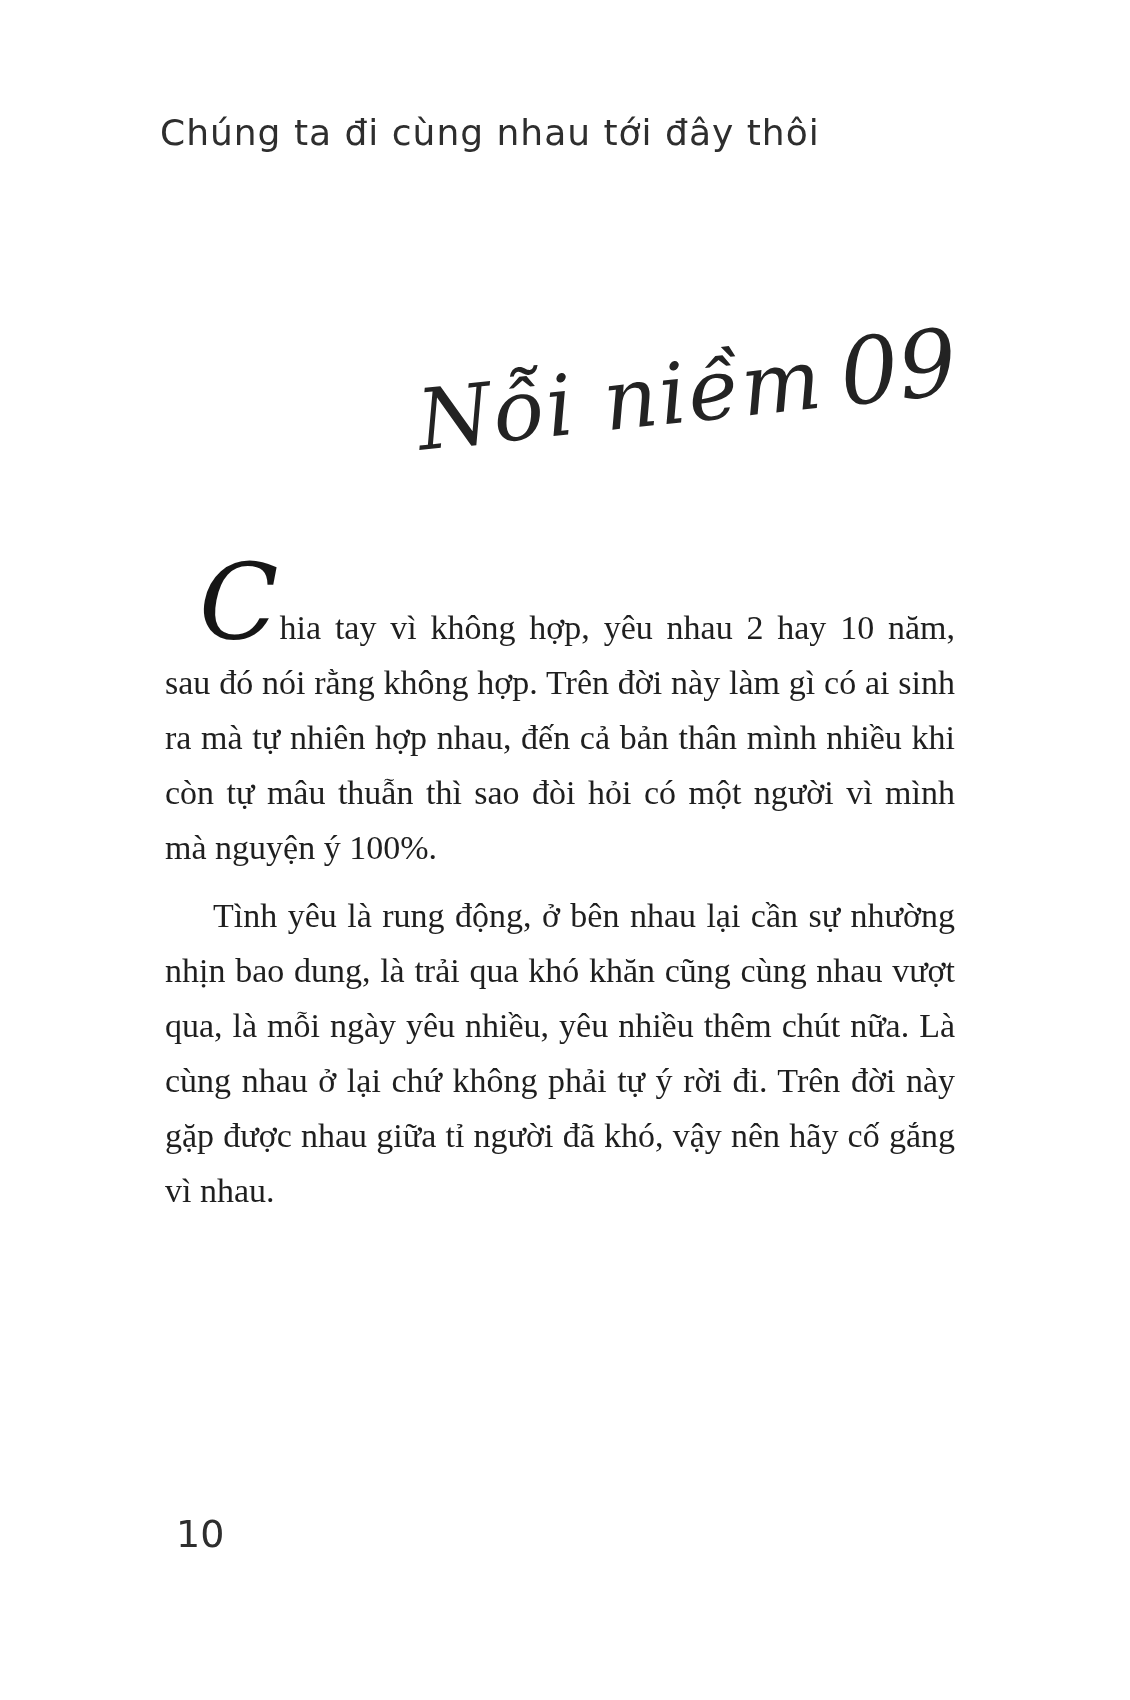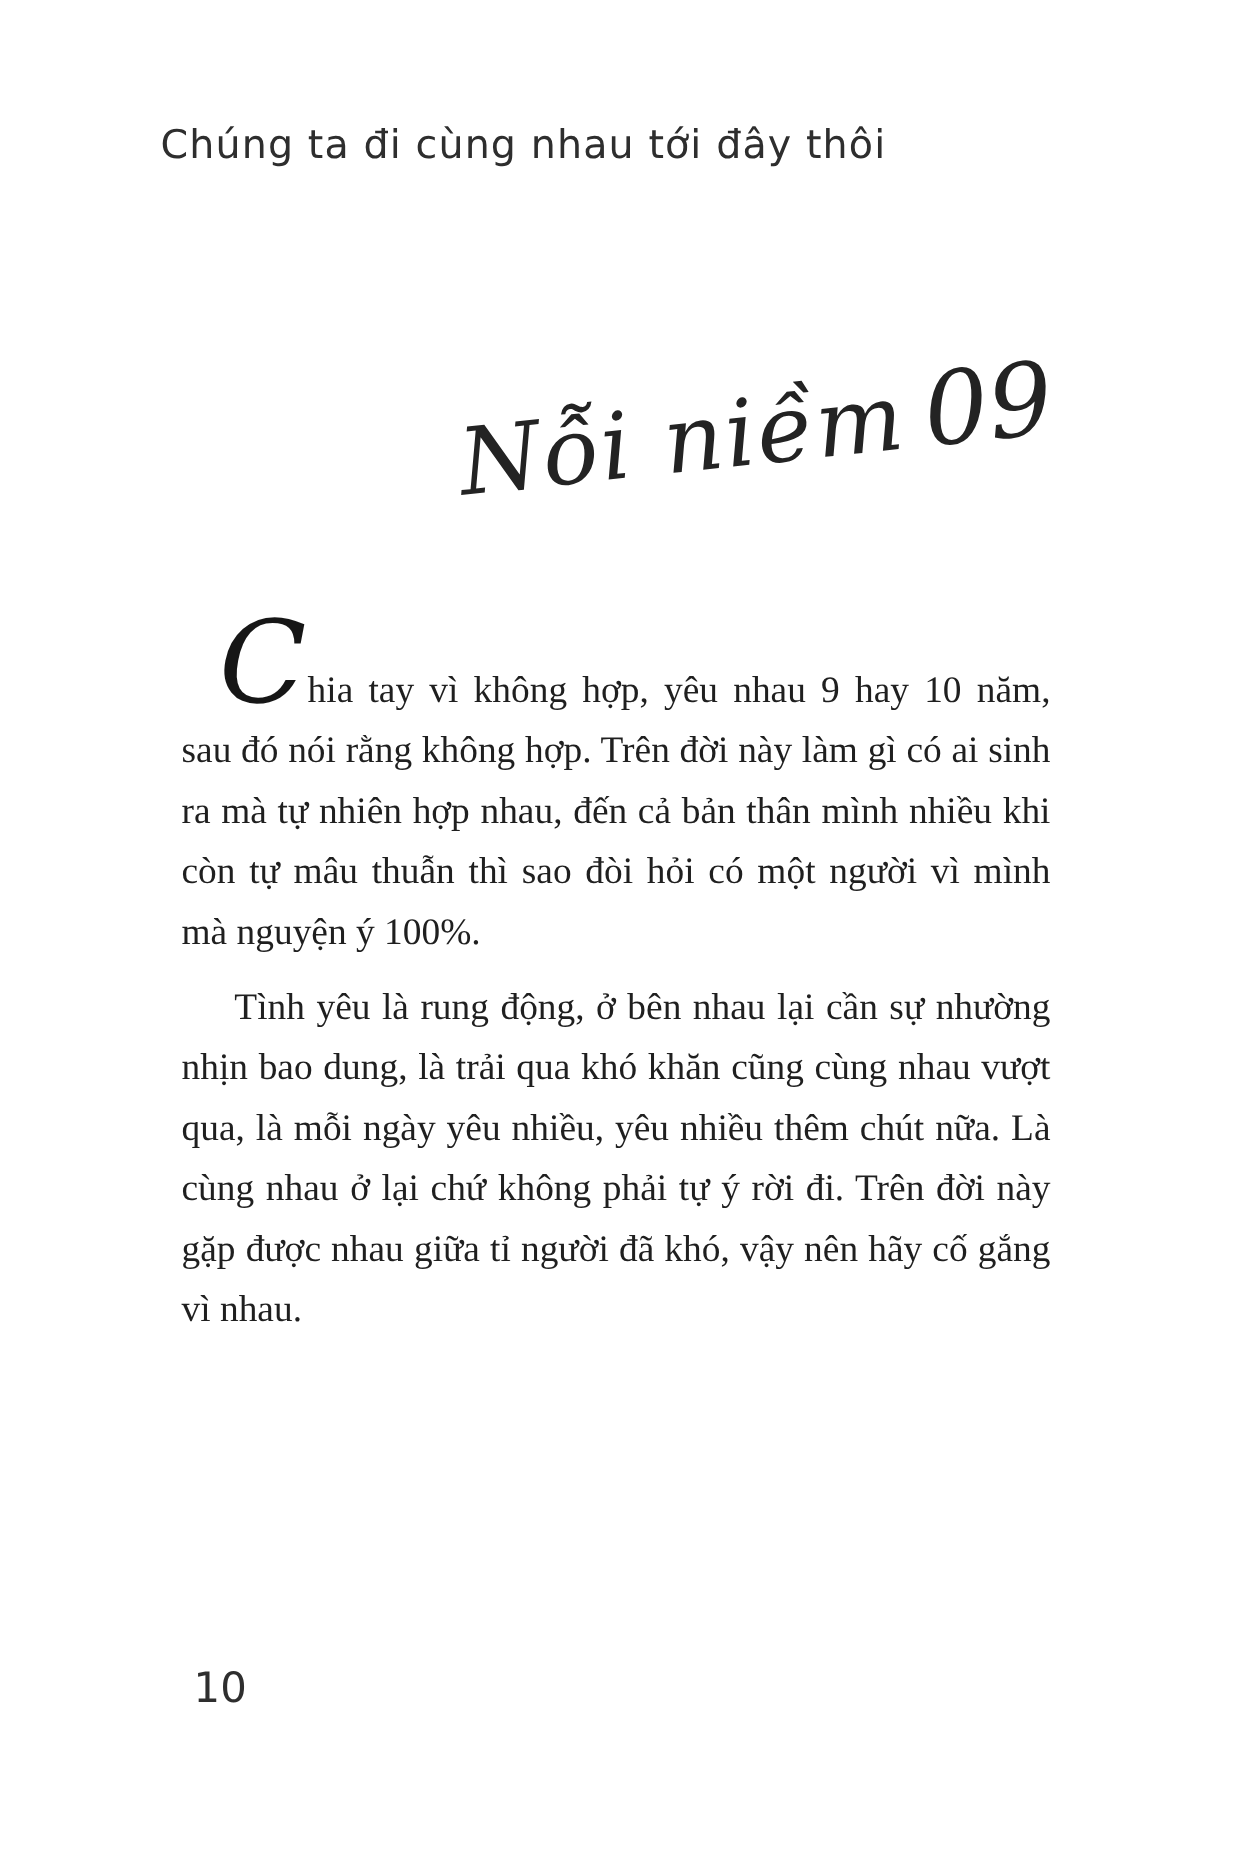--- a/index.html
+++ b/index.html
@@ -11,21 +11,21 @@
     position: relative;
     width: 1130px;
     height: 1700px;
     background: #ffffff;
     overflow: hidden;
     font-family: "Liberation Serif", "DejaVu Serif", serif;
     color: #1f1f1f;
   }
   .running-header {
     position: absolute;
-    left: 146px;
+    left: 160px;
     top: 112px;
     font-family: "DejaVu Sans", sans-serif;
     font-size: 36px;
     font-weight: normal;
     letter-spacing: 1px;
     color: #2e2e2e;
     white-space: nowrap;
   }
   .chapter-title {
     position: absolute;
@@ -88,19 +88,19 @@
 </head>
 <body>
 
 <div class="page">
 
   <div class="running-header">Chúng ta đi cùng nhau tới đây thôi</div>
 
   <div class="chapter-title"><span class="title-script">Nỗi niềm</span><span class="title-number">09</span></div>
 
   <div class="body-text">
-    <p class="paragraph-1"><span class="dropcap">C</span><span>hia tay vì không hợp, yêu nhau 9 hay 10 năm, sau đó nói rằng không hợp. Trên đời này làm gì có ai sinh ra mà tự nhiên hợp nhau, đến cả bản thân mình nhiều khi còn tự mâu thuẫn thì sao đòi hỏi có một người vì mình mà nguyện ý 100%.</span></p>
+    <p class="paragraph-1"><span class="dropcap">C</span><span>hia tay vì không hợp, yêu nhau 2 hay 10 năm, sau đó nói rằng không hợp. Trên đời này làm gì có ai sinh ra mà tự nhiên hợp nhau, đến cả bản thân mình nhiều khi còn tự mâu thuẫn thì sao đòi hỏi có một người vì mình mà nguyện ý 100%.</span></p>
     <p class="paragraph-2">Tình yêu là rung động, ở bên nhau lại cần sự nhường nhịn bao dung, là trải qua khó khăn cũng cùng nhau vượt qua, là mỗi ngày yêu nhiều, yêu nhiều thêm chút nữa. Là cùng nhau ở lại chứ không phải tự ý rời đi. Trên đời này gặp được nhau giữa tỉ người đã khó, vậy nên hãy cố gắng vì nhau.</p>
   </div>
 
   <div class="page-number">10</div>
 
 </div>
 
 </body></html>

